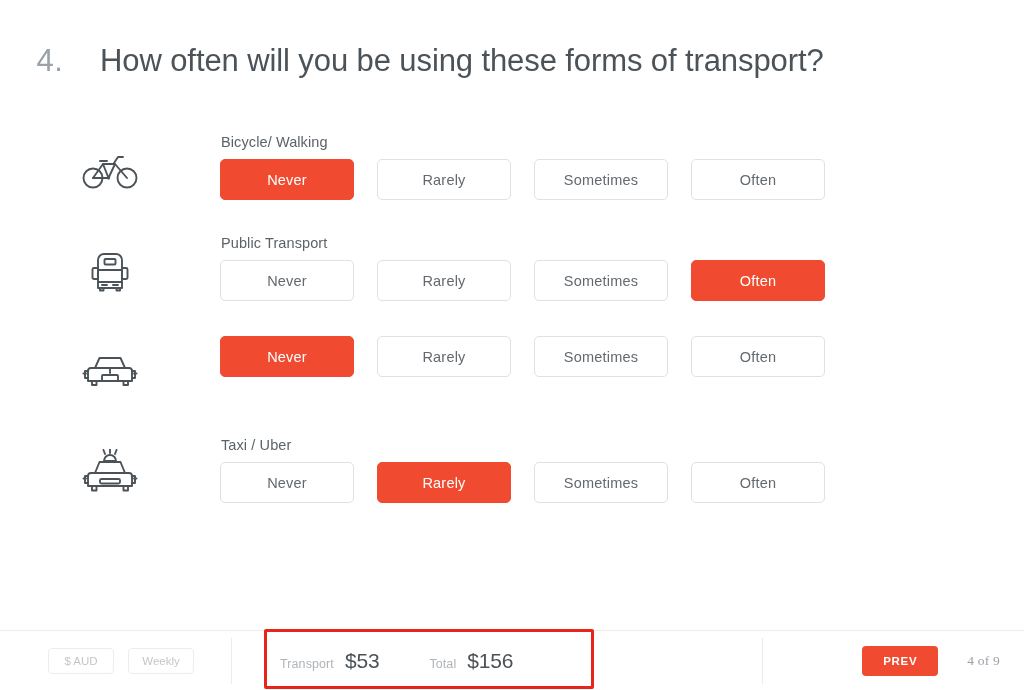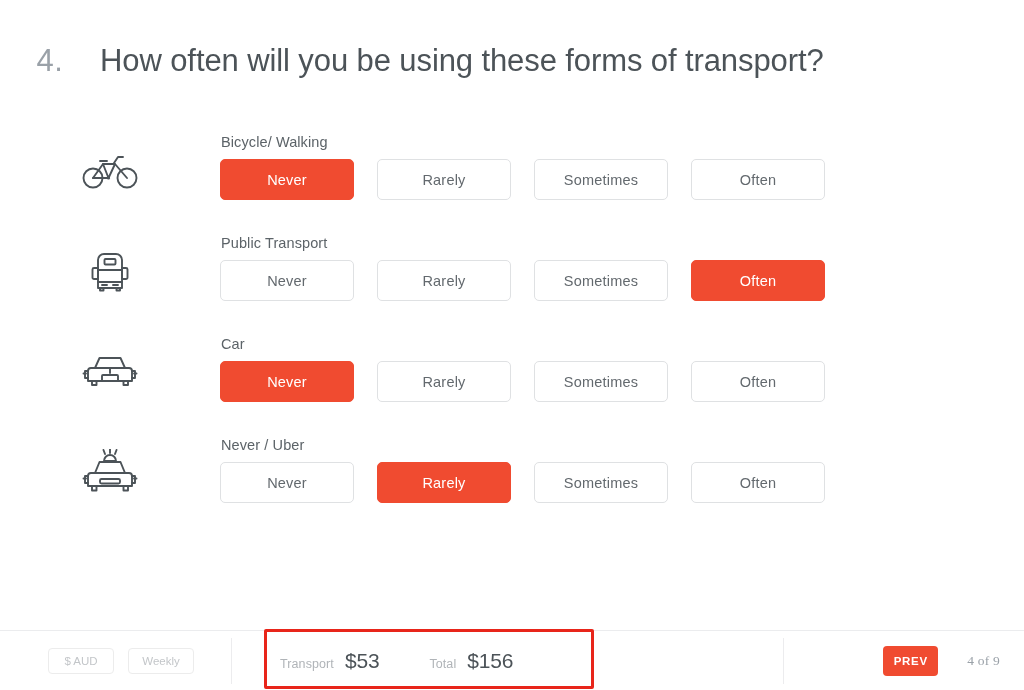--- a/index.html
+++ b/index.html
@@ -172,21 +172,21 @@
   .total-gap { width: 38px; }
 
   .footer-spacer { flex: 1; }
 
   .footer-right {
     display: flex;
     align-items: center;
     padding-right: 24px;
   }
   .prev-btn {
-    width: 55px;
+    width: 76px;
     height: 30px;
     background: #f04b30;
     border: none;
     border-radius: 4px;
     color: #ffffff;
     font-size: 11.5px;
     font-weight: bold;
     letter-spacing: 0.7px;
     font-family: "Liberation Sans", sans-serif;
     cursor: pointer;
@@ -283,21 +283,20 @@
           <path d="M29 15 v5"></path>
           <path d="M7 18 h-3 v7 h3"></path>
           <path d="M51 18 h3 v7 h-3"></path>
           <path d="M11 28 v4 h4.5 v-4"></path>
           <path d="M47 28 v4 h-4.5 v-4"></path>
           <path d="M5 20.5 h-2.5"></path>
           <path d="M53 20.5 h2.5"></path>
         </svg>
       </div>
       <div class="row-body">
-        <div class="row-label">Car</div>
         <div class="options">
           <button class="opt selected">Never</button>
           <button class="opt">Rarely</button>
           <button class="opt">Sometimes</button>
           <button class="opt">Often</button>
         </div>
       </div>
     </div>
 
     <div class="transport-row">
@@ -312,21 +311,21 @@
           <rect x="19" y="30" width="20" height="4.5" rx="1.5"></rect>
           <path d="M7 27 h-3 v7 h3"></path>
           <path d="M51 27 h3 v7 h-3"></path>
           <path d="M11 37 v4.5 h4.5 v-4.5"></path>
           <path d="M47 37 v4.5 h-4.5 v-4.5"></path>
           <path d="M5 29.5 h-2.5"></path>
           <path d="M53 29.5 h2.5"></path>
         </svg>
       </div>
       <div class="row-body">
-        <div class="row-label">Never / Uber</div>
+        <div class="row-label">Taxi / Uber</div>
         <div class="options">
           <button class="opt">Never</button>
           <button class="opt selected">Rarely</button>
           <button class="opt">Sometimes</button>
           <button class="opt">Often</button>
         </div>
       </div>
     </div>
 
   </div>

